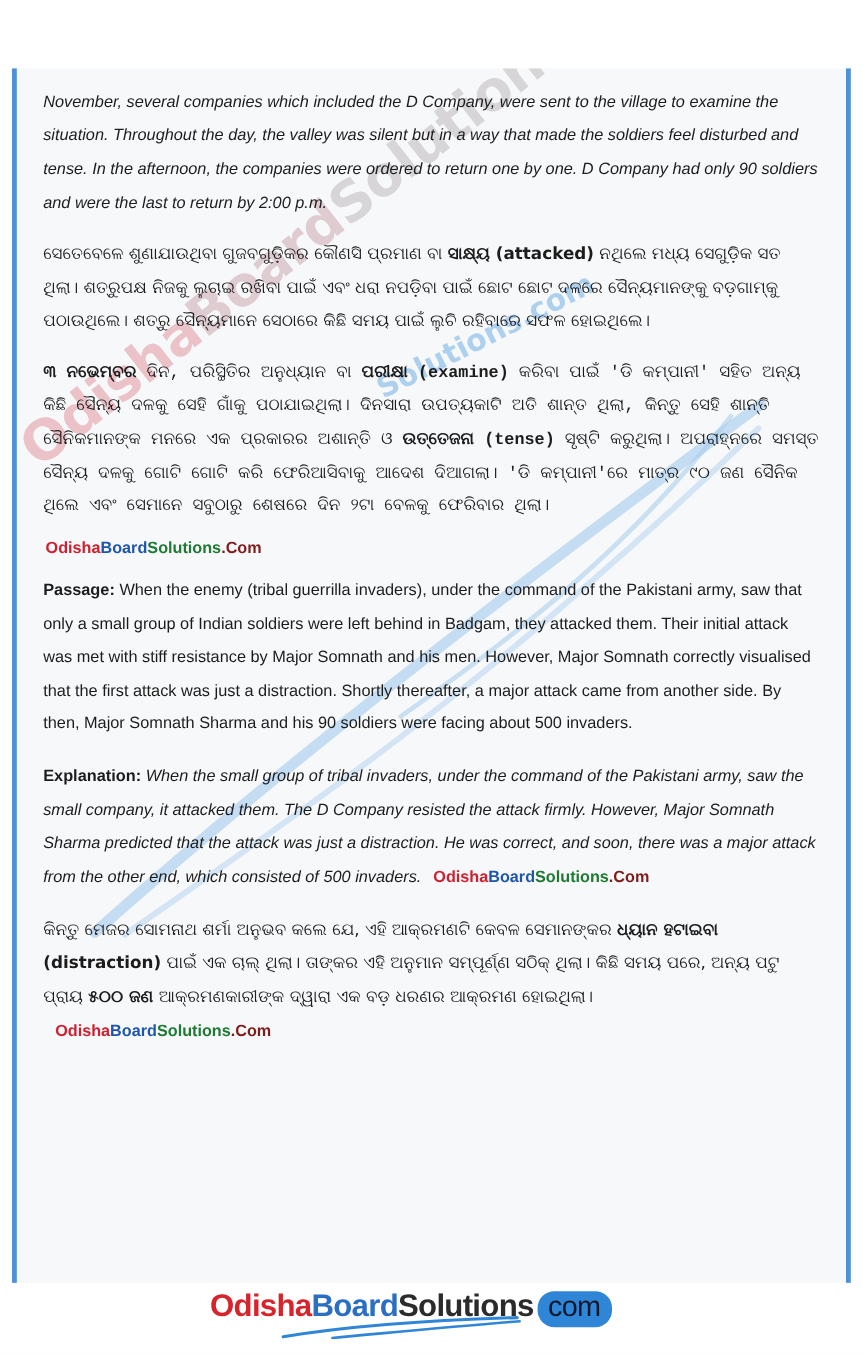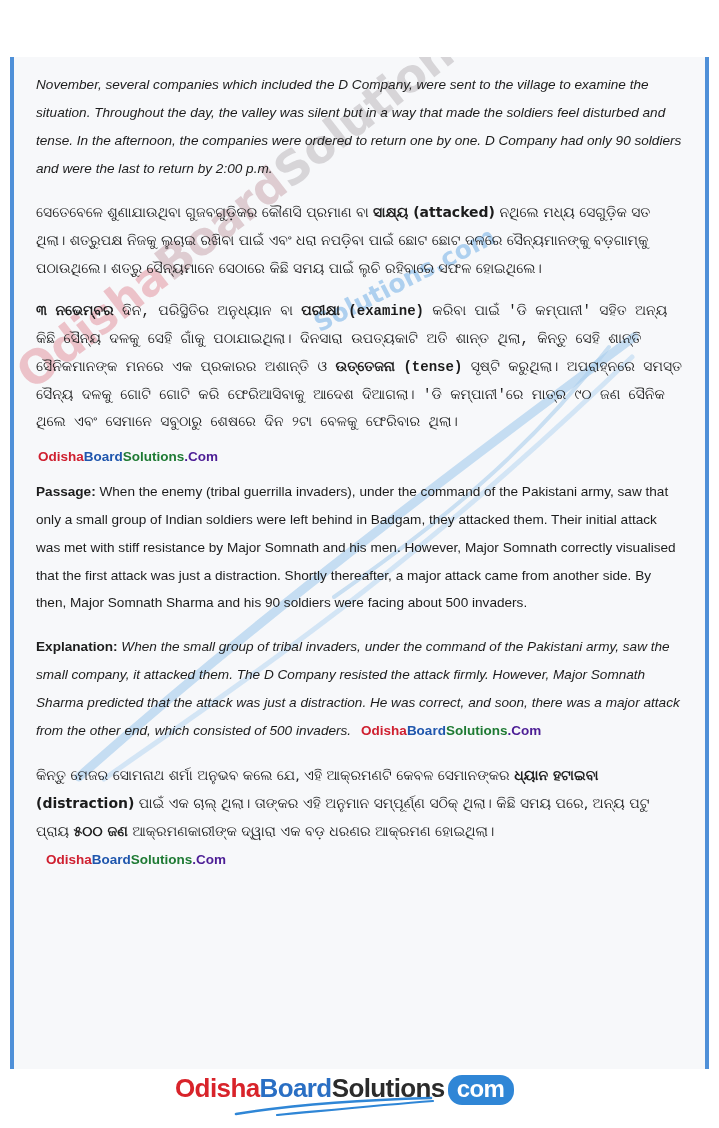--- a/index.html
+++ b/index.html
@@ -96,21 +96,21 @@
     font-family: "Liberation Sans", sans-serif;
     font-size: 13.5px;
     font-weight: 700;
     font-style: normal;
     vertical-align: baseline;
     letter-spacing: 0px;
   }
   .inline-logo .l1 { color: #cf2030; }
   .inline-logo .l2 { color: #1f56ad; }
   .inline-logo .l3 { color: #1e7a33; }
-  .inline-logo .l4 { color: #4c1d95; }
+  .inline-logo .l4 { color: #7f1d1d; }
   .logo-standalone { margin: -4px 0 14px 2px; display: block; }
 
   
   #footer-logo {
     position: absolute;
     left: 175px; top: 1068px;
     width: 300px; height: 48px;
     z-index: 3;
   }
   #footer-logo .fl-text {
@@ -121,26 +121,26 @@
     font-size: 26px;
     font-weight: 700;
     letter-spacing: -0.6px;
   }
   #footer-logo .f1 { color: #d8232a; }
   #footer-logo .f2 { color: #2a6fc4; }
   #footer-logo .f3 { color: #2b2b2b; }
   #footer-logo .fbadge {
     display: inline-block;
     background: #2f86d6;
-    color: #ffffff;
+    color: #0f172a;
     border-radius: 14px;
     padding: 0 10px 2px 9px;
     margin-left: 3px;
     font-size: 24px;
-    font-weight: 700;
+    font-weight: 400;
   }
   #footer-logo .fswoosh {
     position: absolute;
     left: 6px; top: 28px;
     width: 290px; height: 20px;
   }
 </style>
 </head>
 <body>
 

